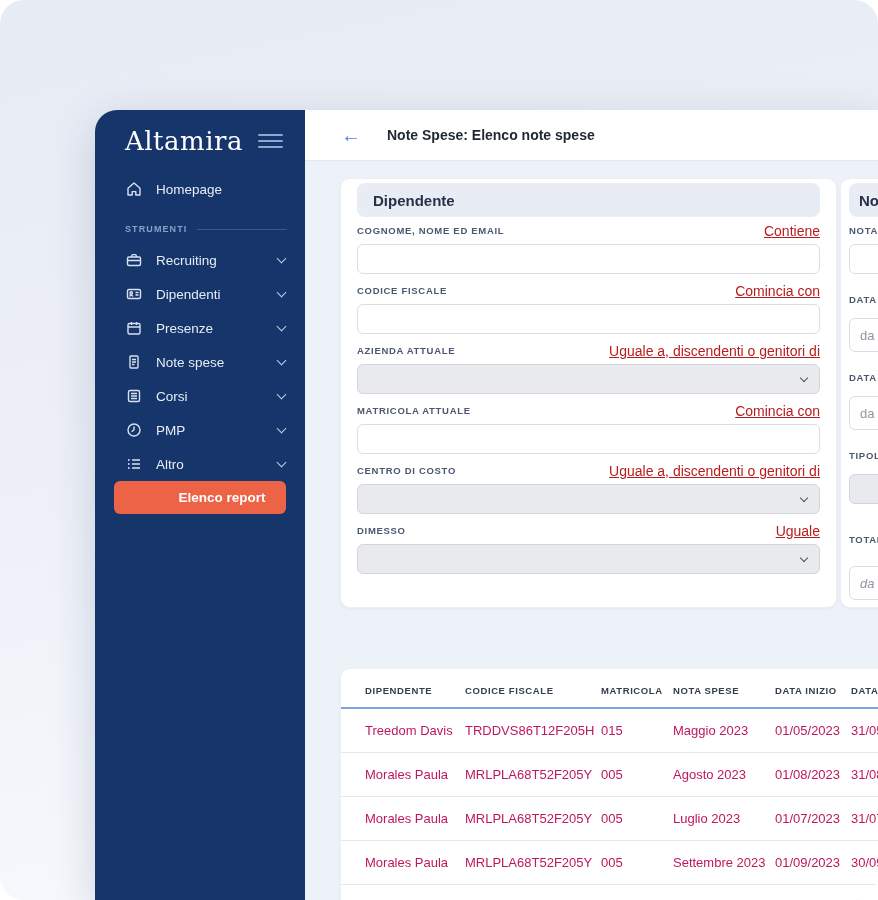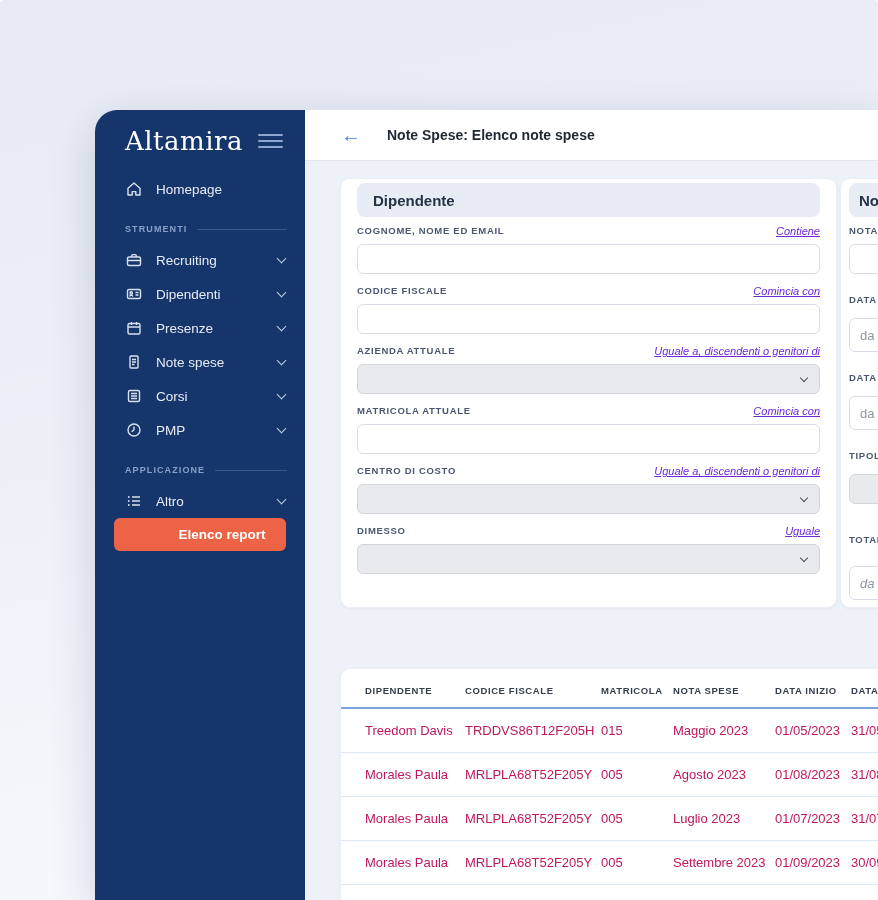--- a/index.html
+++ b/index.html
@@ -2,21 +2,21 @@
 <html><head>
 <meta charset="utf-8">
 <style>
   * { box-sizing: border-box; }
   html,body { margin:0; padding:0; }
   body {
     width:878px; height:900px; overflow:hidden; background:#fff;
     font-family:"Liberation Sans", sans-serif;
   }
   .page {
-    position:relative; width:878px; height:900px; border-radius:4px; overflow:hidden;
+    position:relative; width:878px; height:900px; border-radius:24px; overflow:hidden;
     background:linear-gradient(168deg,#e7ebf4 0%,#edf0f7 45%,#f9fbfe 100%);
   }
   .window {
     position:absolute; left:95px; top:110px; right:0; bottom:0;
     display:flex; border-top-left-radius:22px; overflow:hidden;
     box-shadow:0 12px 45px rgba(20,45,95,.18);
   }
   
   .sidebar { flex:0 0 210px; width:210px; background:#16356b; display:flex; flex-direction:column; }
   .logo-row { display:flex; align-items:center; justify-content:space-between; padding:16px 22px 10px 30px; }
@@ -49,21 +49,21 @@
   #card-dipendente { left:35px; top:17px; width:497px; height:430px; padding:4px 16px 0; }
   #card-nota { left:535px; top:17px; width:300px; height:430px; padding:4px 8px 0; }
   .chip { height:34px; background:#e8edf5; border-radius:8px; display:flex; align-items:center;
     padding:0 16px; font-size:15px; font-weight:bold; color:#263246; margin-bottom:8px; cursor:pointer; }
   #card-nota .chip { padding:0 10px; }
   .group { margin-top:0; }
   .group + .group { margin-top:11px; }
   .group-head { display:flex; justify-content:space-between; align-items:flex-end;
     line-height:12px; margin-bottom:7px; }
   .f-label { font-size:9.5px; font-weight:bold; letter-spacing:.7px; color:#4b5770; white-space:nowrap; }
-  .f-op { font-size:11px; font-style:italic; color:#6d28d9; text-decoration:underline; cursor:pointer; white-space:nowrap; }
+  .f-op { font-size:14px; color:#b91c1c; text-decoration:underline; cursor:pointer; white-space:nowrap; }
   .f-input { width:100%; height:30px; border:1px solid #d9dee6; border-radius:6px; background:#fff;
     padding:0 10px; font-size:13px; color:#333; outline:none; font-family:"Liberation Sans",sans-serif; }
   .f-input::placeholder { color:#8f96a2; }
   .f-input.italic-ph::placeholder { font-style:italic; }
   .f-select { height:30px; background:#e9eaee; border:1px solid #d2d6dc; border-radius:6px;
     display:flex; align-items:center; justify-content:flex-end; padding:0 12px; cursor:pointer; }
   .chev-dark { width:6px; height:6px; border-right:1.6px solid #4a4f57; border-bottom:1.6px solid #4a4f57;
     transform:rotate(45deg); margin-top:-3px; }
   .small { width:70px; }
   #card-nota .g-date { margin-top:20px; }
@@ -156,24 +156,20 @@
       </div>
       <div class="nav-item">
         <svg width="18" height="18" viewBox="0 0 18 18" fill="none" stroke="#d9e1f0" stroke-width="1.4">
             <circle cx="9" cy="9" r="6"></circle>
             <path d="M9 9V5.6M9 9l-2.4 1.6"></path>
           </svg>
         <span>PMP</span>
         <span class="chev"></span>
       </div>
 
-      <div class="section">
-        <span>APPLICAZIONE</span>
-          <span class="rule"></span>
-      </div>
 
       <div class="nav-item">
         <svg width="18" height="18" viewBox="0 0 18 18" fill="none" stroke="#d9e1f0" stroke-width="1.4">
             <path d="M7 5h8M7 9h8M7 13h8"></path>
             <circle cx="3.8" cy="5" r=".9" fill="#d9e1f0" stroke="none"></circle>
             <circle cx="3.8" cy="9" r=".9" fill="#d9e1f0" stroke="none"></circle>
             <circle cx="3.8" cy="13" r=".9" fill="#d9e1f0" stroke="none"></circle>
           </svg>
         <span>Altro</span>
         <span class="chev"></span>

